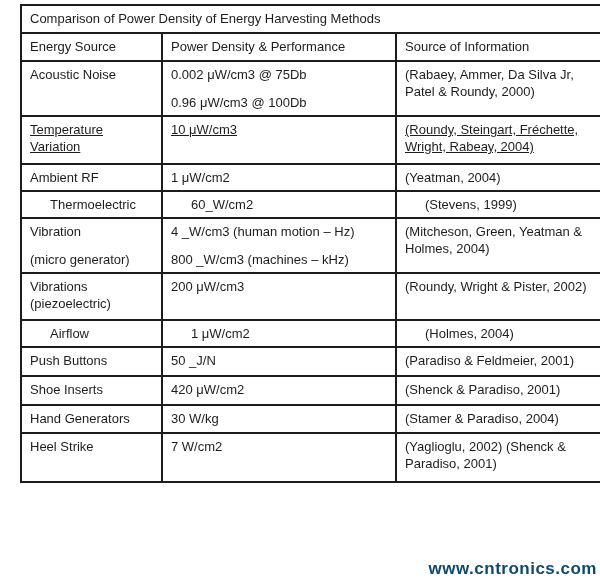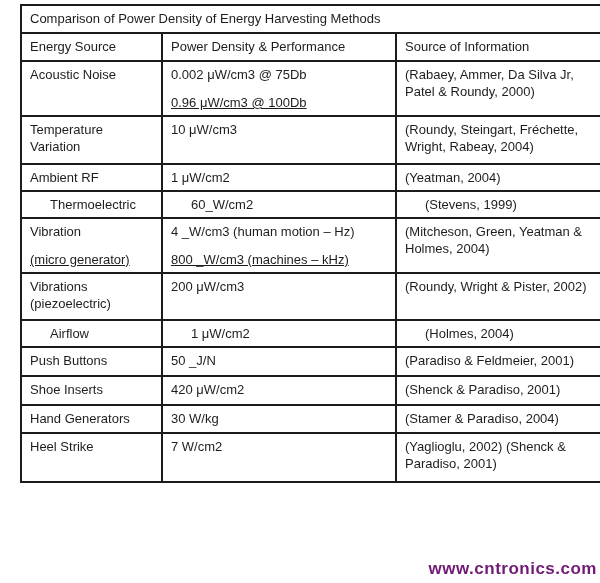--- a/index.html
+++ b/index.html
@@ -30,35 +30,35 @@
   }
   col.c1 { width: 141px; }
   col.c2 { width: 234px; }
   col.c3 { width: 216px; }
 
   tr.h26 > td { height: 26px; }
   tr.h28 > td { height: 28px; }
   tr.h29 > td { height: 29px; }
   tr.h30 > td { height: 21px; padding-left: 28px; }
   tr.h47 > td { height: 47px; }
-  tr.h48 > td { height: 48px; }
+  tr.h48 > td { height: 48px; text-decoration: underline; }
   tr.h49 > td { height: 49px; }
   tr.h62 > td { height: 46px; }
 
   .p { margin: 0; }
-  .p + .p { margin-top: 11px; text-decoration: underline; }
+  .p + .p { margin-top: 11px; }
 
   .watermark {
     position: absolute;
     right: 3px;
     top: 559px;
     font-size: 17px;
     font-weight: bold;
     letter-spacing: 0.5px;
-    color: #701a75;
+    color: #0c4a6e;
   }
 </style>
 </head>
 <body>
 
 <div class="page">
   <table class="grid">
     <colgroup>
       <col class="c1">
         <col class="c2">

